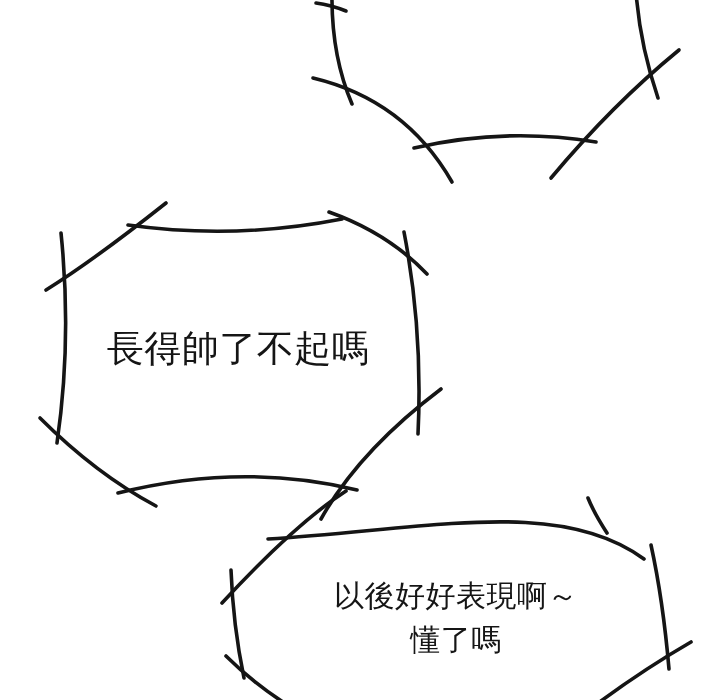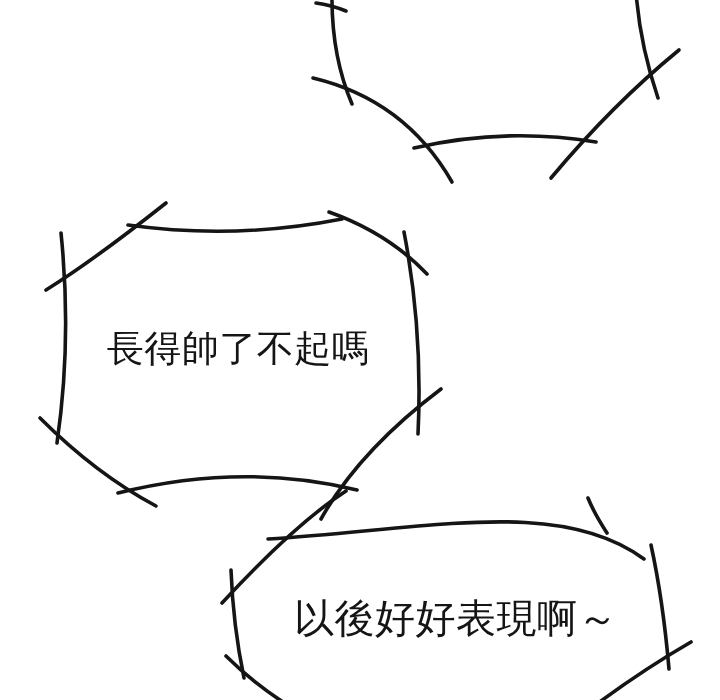--- a/index.html
+++ b/index.html
@@ -30,21 +30,21 @@
   .bubble-text {
     position: absolute;
     transform: translate(-50%, -50%);
     color: var(--ink, #151515);
     white-space: nowrap;
     text-align: center;
     letter-spacing: 0.5px;
   }
   .bubble-text.top    { left: 508px; top: 36px;  font-size: 45px; }
   .bubble-text.middle { left: 238px; top: 349px; font-size: 37px; }
-  .bubble-text.bottom { left: 456px; top: 618px; font-size: 40px; line-height: 44px; }
+  .bubble-text.bottom { left: 456px; top: 618px; font-size: 30px; line-height: 44px; }
   .bubble-text.bottom span { display: block; }
 </style>
 </head>
 <body>
 
 <div class="page">
 
   <svg class="outlines" viewBox="0 0 720 700" xmlns="http://www.w3.org/2000/svg">
 
     <g>
@@ -76,15 +76,16 @@
       <path d="M 231,570 Q 233,625 244,678"></path>
       <path d="M 226,656 Q 252,682 286,704"></path>
     </g>
   </svg>
 
 
   <div class="bubble-text middle">長得帥了不起嗎</div>
 
   <div class="bubble-text bottom">
     <span>以後好好表現啊～</span>
+    <span>懂了嗎</span>
   </div>
 
 </div>
 
 </body></html>

